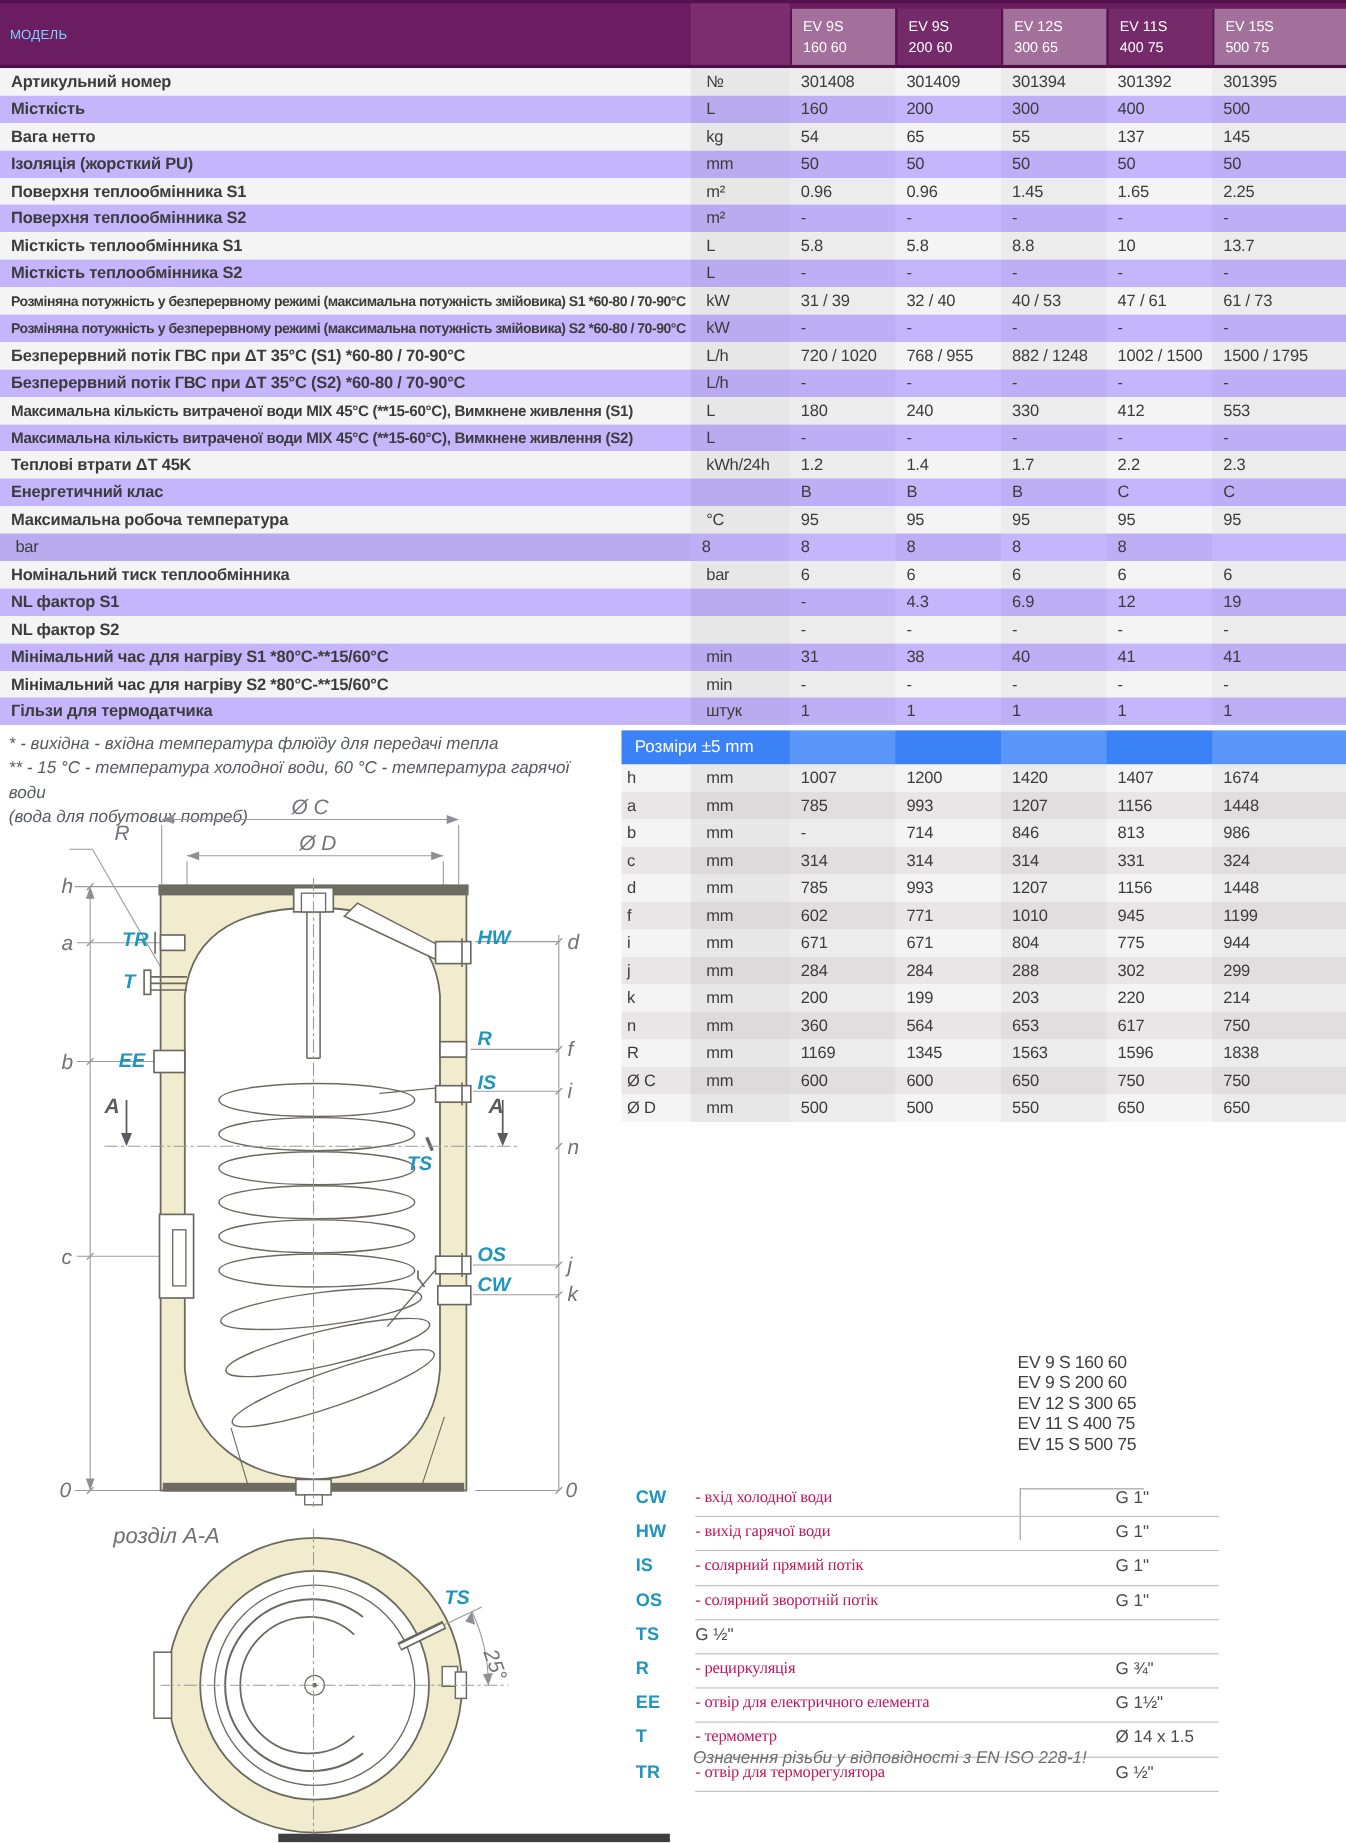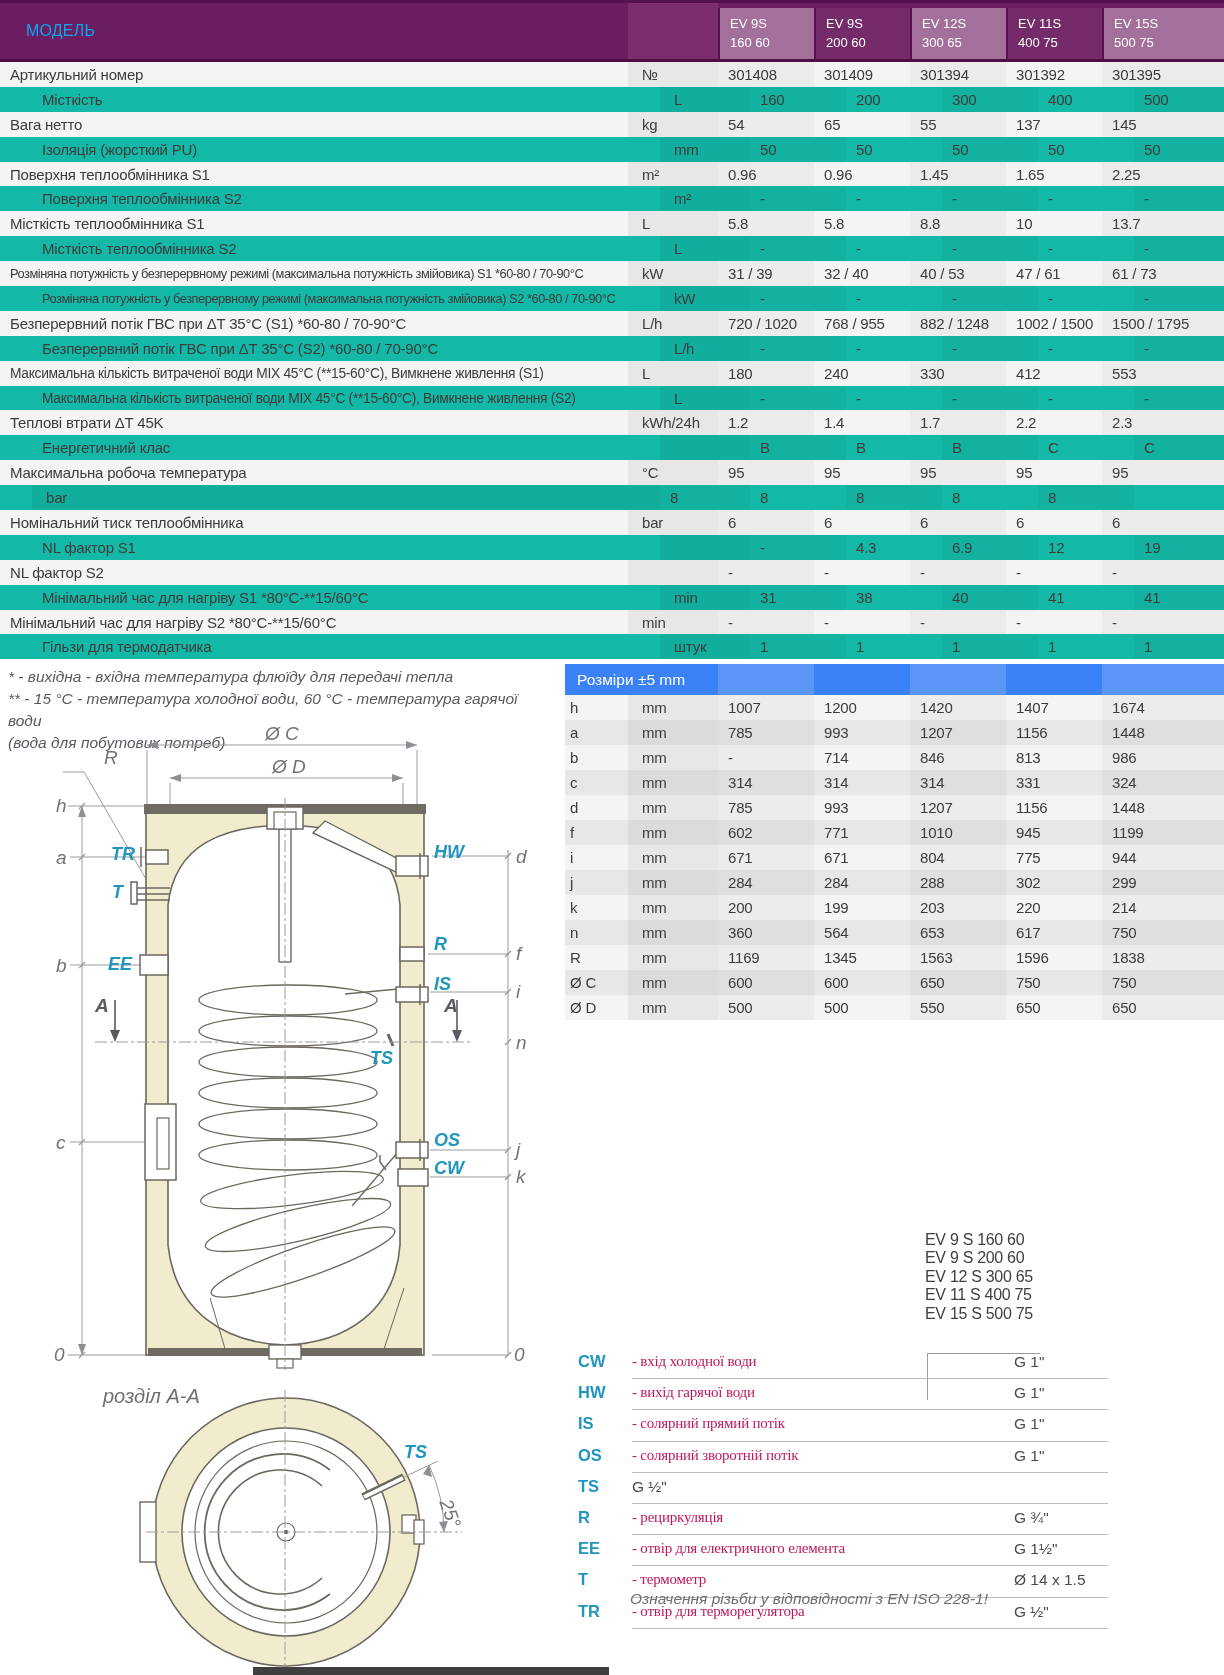--- a/index.html
+++ b/index.html
@@ -2,31 +2,31 @@
 <html><head>
 <meta charset="utf-8">
 <style>
   html,body{margin:0;padding:0;background:#fff;}
   .page{position:relative;width:1224px;height:1675px;background:#fff;overflow:hidden;
         font-family:"Liberation Sans",sans-serif;color:#3c3c3c;}
   
   .grid7{display:grid;grid-template-columns:628px 90px 96px 96px 96px 96px 1fr;}
   .spec-header{position:absolute;left:0;top:0;width:1224px;height:62px;background:#6b1d62;
                border-top:3px solid #541150;border-bottom:3px solid #4e0f47;box-sizing:border-box;}
-  .spec-header .hlabel{display:flex;align-items:center;padding-left:26px;color:#0ea5e9;font-size:16px;letter-spacing:.2px;}
+  .spec-header .hlabel{display:flex;align-items:center;padding-left:9px;color:#7dd3fc;font-size:12px;letter-spacing:.2px;}
   .spec-header .hunit{background:#7b2d70;}
   .mcell{margin-top:5px;padding:6px 0 0 10px;color:#fff;font-size:13px;line-height:19px;
          border-left:2px solid #571253;box-sizing:border-box;}
   .mcell.lite{background:#a3709c;}
   .mcell.dk{background:#752a69;}
   .spec-body{position:absolute;left:0;top:62px;width:1224px;}
   .srow{height:24.9px;background:#f5f4f4;}
-  .srow.dark{background:#14b8a6;padding-left:32px;}
+  .srow.dark{background:#c4b5fd;}
   .srow .c{display:flex;align-items:center;font-size:15px;letter-spacing:-0.2px;white-space:nowrap;overflow:hidden;}
-  .srow .label{padding-left:10px;}
+  .srow .label{padding-left:10px;font-weight:bold;}
   .srow .label.s{font-size:13.8px;letter-spacing:-0.3px;}
   .srow .label.xs{font-size:12.8px;letter-spacing:-0.45px;}
   .srow .unit{padding-left:14px;background:rgba(0,0,0,0.05);}
   .srow .v{padding-left:10px;}
   .srow .v.tint{background:rgba(0,0,0,0.03);}
   
   .footnotes{position:absolute;left:8px;top:666px;width:540px;font-style:italic;
              font-size:15.5px;line-height:22px;color:#565a60;}
   
   .dims{position:absolute;left:565px;top:664px;width:659px;}

